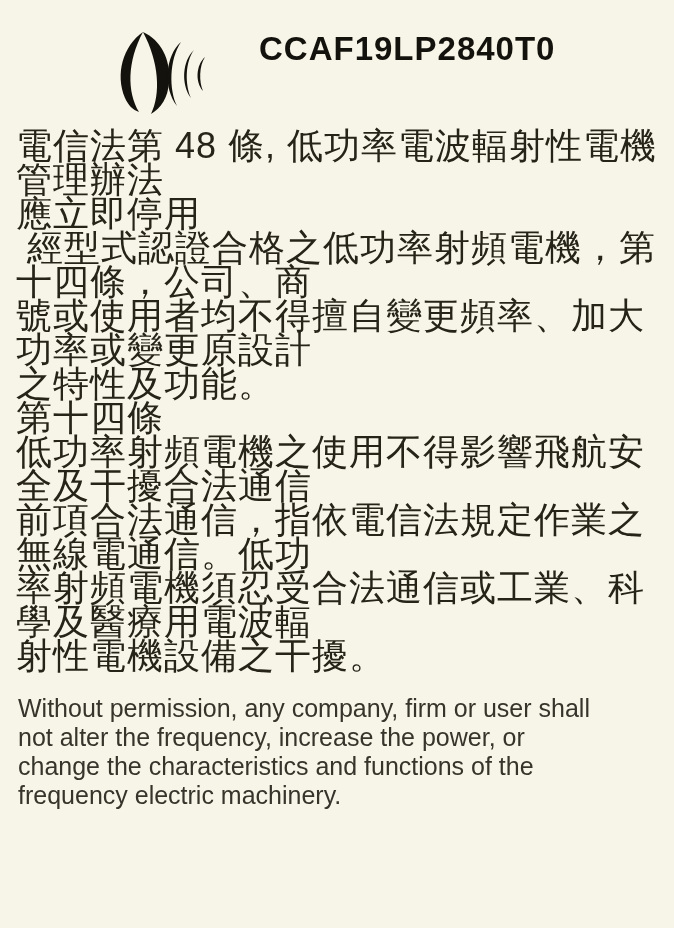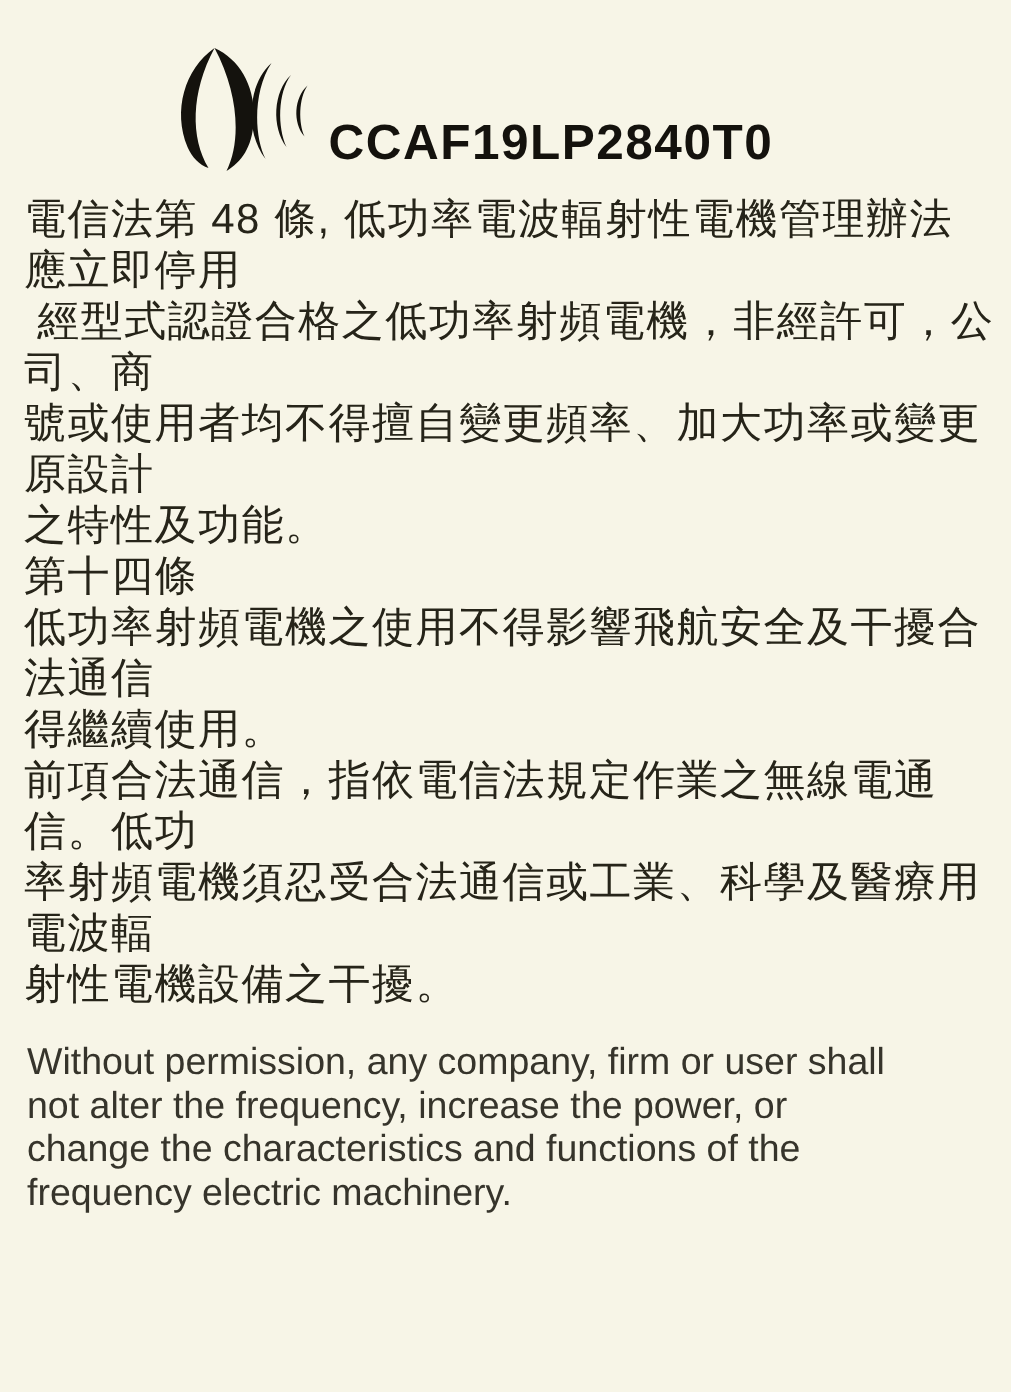--- a/index.html
+++ b/index.html
@@ -11,43 +11,44 @@
     height: 928px;
     background: #f7f5e7;
     overflow: hidden;
     font-family: "Liberation Sans", sans-serif;
     box-sizing: border-box;
   }
 
   
   .brand {
     display: flex;
-    align-items: flex-end;
+    align-items: flex-start;
     margin: 30px 0 0 112px;
     height: 84px;
+    gap: 40px;
   }
   .brand .logo {
     width: 102px;
     height: 84px;
     flex: 0 0 auto;
   }
   .brand .logo path { fill: #14120d; }
   .cert-id {
     font-size: 33px;
     font-weight: bold;
     letter-spacing: 1px;
     color: #14120d;
     margin-left: 5px;
     white-space: nowrap;
   }
 
   
   .zh-block {
     margin: 15px 10px 0 16px;
-    font-size: 28px;
+    font-size: 36px;
     line-height: 34px;
     color: #262419;
     letter-spacing: 1px;
   }
   .zh-line { white-space: pre-wrap; }
 
   
   .en-block {
     margin: 21px 10px 0 18px;
     font-size: 25px;
@@ -71,26 +72,25 @@
       <path d="M68,12 C52,26 50,58 64,76 C56,60 56,30 68,12 Z"></path>
       <path d="M81,20 C69,31 68,55 78,68 C72,55 72,32 81,20 Z"></path>
       <path d="M92,27 C83,35 82,52 90,61 C86,52 86,36 92,27 Z"></path>
     </svg>
     <span class="cert-id">CCAF19LP2840T0</span>
   </div>
 
   <div class="zh-block">
     <div class="zh-line">電信法第 48 條, 低功率電波輻射性電機管理辦法</div>
     <div class="zh-line">應立即停用</div>
-    <div class="zh-line"> 經型式認證合格之低功率射頻電機，非經許可，公司、商</div>
+    <div class="zh-line"> 經型式認證合格之低功率射頻電機，第十四條，公司、商</div>
     <div class="zh-line">號或使用者均不得擅自變更頻率、加大功率或變更原設計</div>
     <div class="zh-line">之特性及功能。</div>
     <div class="zh-line">第十四條</div>
     <div class="zh-line">低功率射頻電機之使用不得影響飛航安全及干擾合法通信</div>
-    <div class="zh-line">得繼續使用。</div>
     <div class="zh-line">前項合法通信，指依電信法規定作業之無線電通信。低功</div>
     <div class="zh-line">率射頻電機須忍受合法通信或工業、科學及醫療用電波輻</div>
     <div class="zh-line">射性電機設備之干擾。</div>
   </div>
 
   <div class="en-block">
     <div class="en-line">Without permission, any company, firm or user shall</div>
     <div class="en-line">not alter the frequency, increase the power, or</div>
     <div class="en-line">change the characteristics and functions of the</div>
     <div class="en-line">frequency electric machinery.</div>

